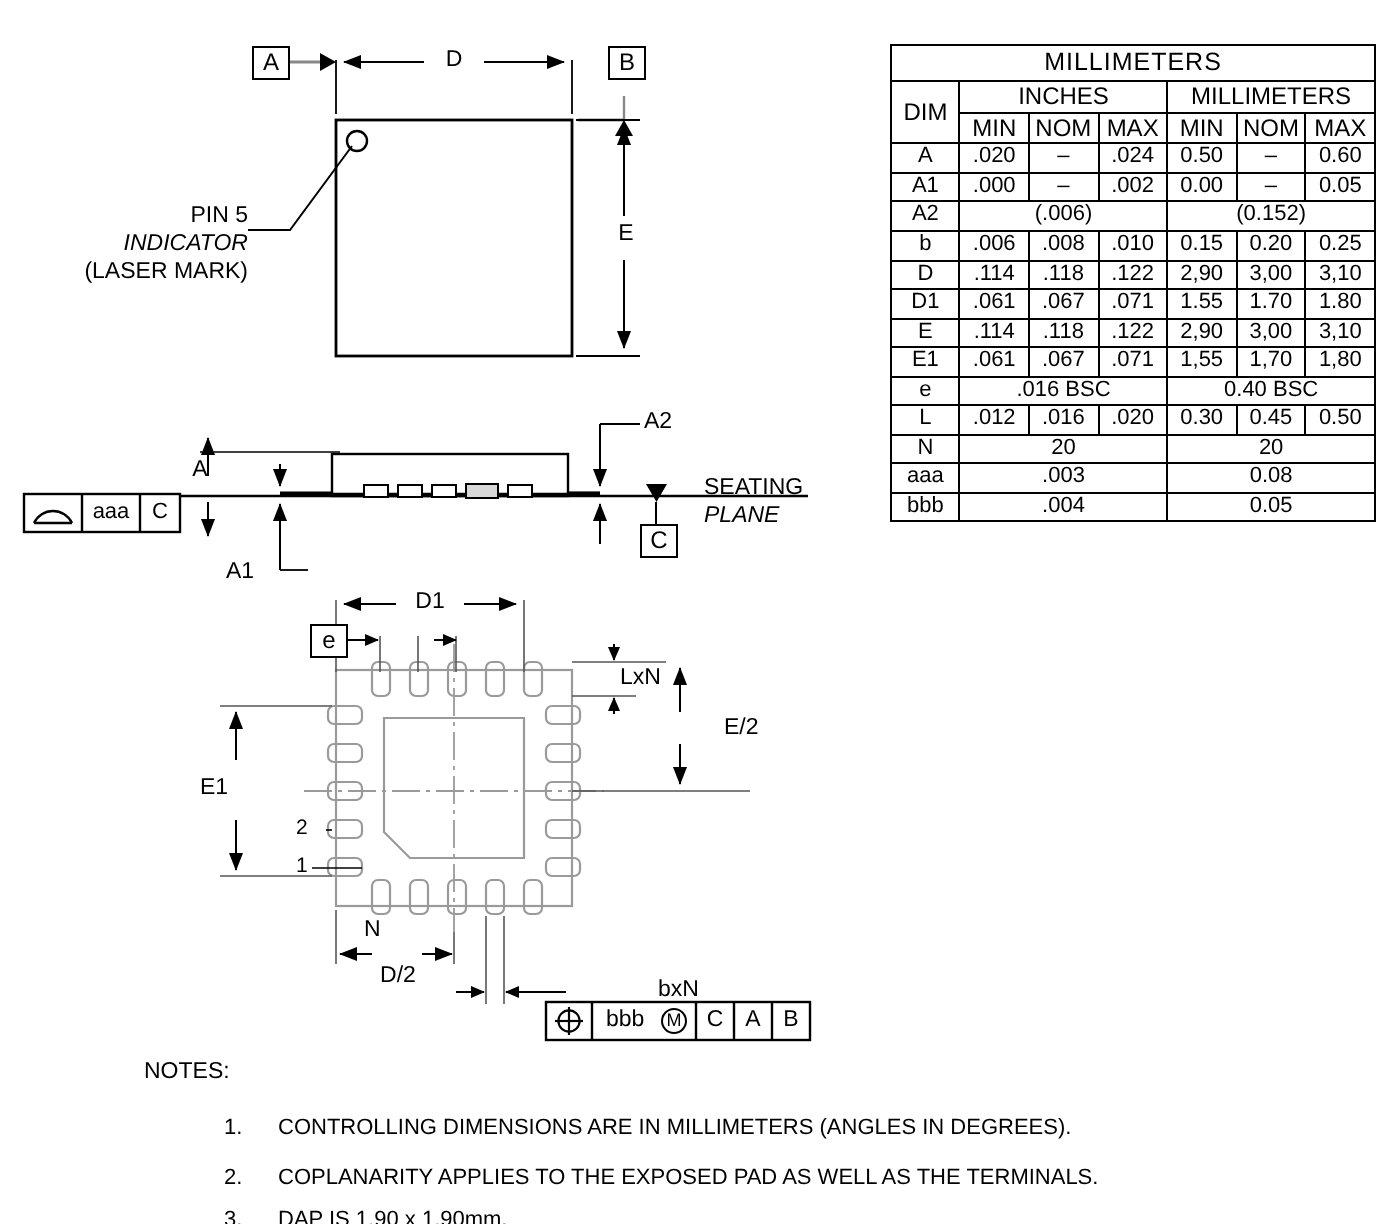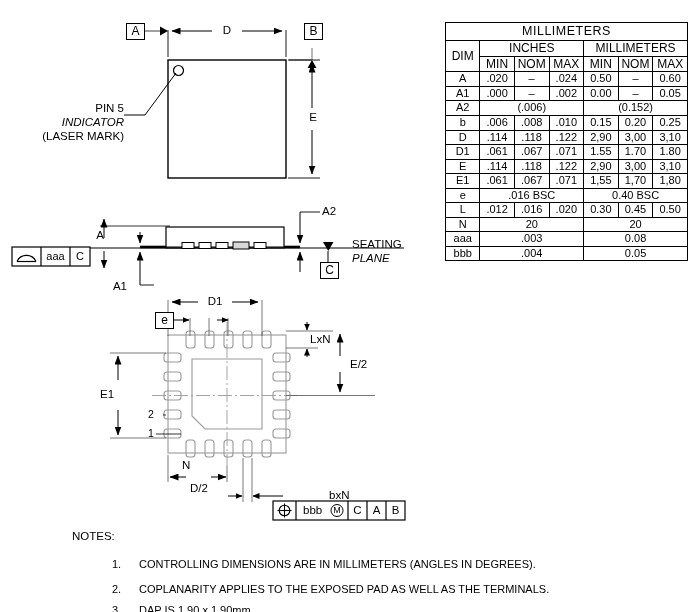--- a/index.html
+++ b/index.html
@@ -235,21 +235,21 @@
   </div>
 
   <div class="lbl c" style="left:41px;top:250px;width:29px;font-size:11px;">aaa</div>
   <div class="lbl c" style="left:70px;top:250px;width:20px;font-size:11px;">C</div>
 
   <div class="lbl c" style="left:200px;top:295px;width:30px;">D1</div>
   <div class="datum" style="left:155px;top:312px;">
     <span>e</span>
   </div>
   <div class="lbl" style="left:310px;top:333px;">LxN</div>
-  <div class="lbl" style="left:310px;top:358px;padding-left:40px;">E/2</div>
+  <div class="lbl" style="left:322px;top:358px;padding-left:40px;">E/2</div>
   <div class="lbl" style="left:100px;top:388px;">E1</div>
   <div class="lbl" style="left:148px;top:408px;font-size:10.5px;">2</div>
   <div class="lbl" style="left:148px;top:427px;font-size:10.5px;">1</div>
   <div class="lbl" style="left:182px;top:459px;">N</div>
   <div class="lbl c" style="left:185px;top:482px;width:28px;">D/2</div>
   <div class="lbl" style="left:285px;top:489px;margin-left:44px;">bxN</div>
 
   <div class="lbl" style="left:303px;top:504px;font-size:11.5px;">bbb</div>
   <div class="lbl c" style="left:331px;top:505px;width:12px;font-size:9px;">M</div>
   <div class="lbl c" style="left:348px;top:504px;width:19px;">C</div>

